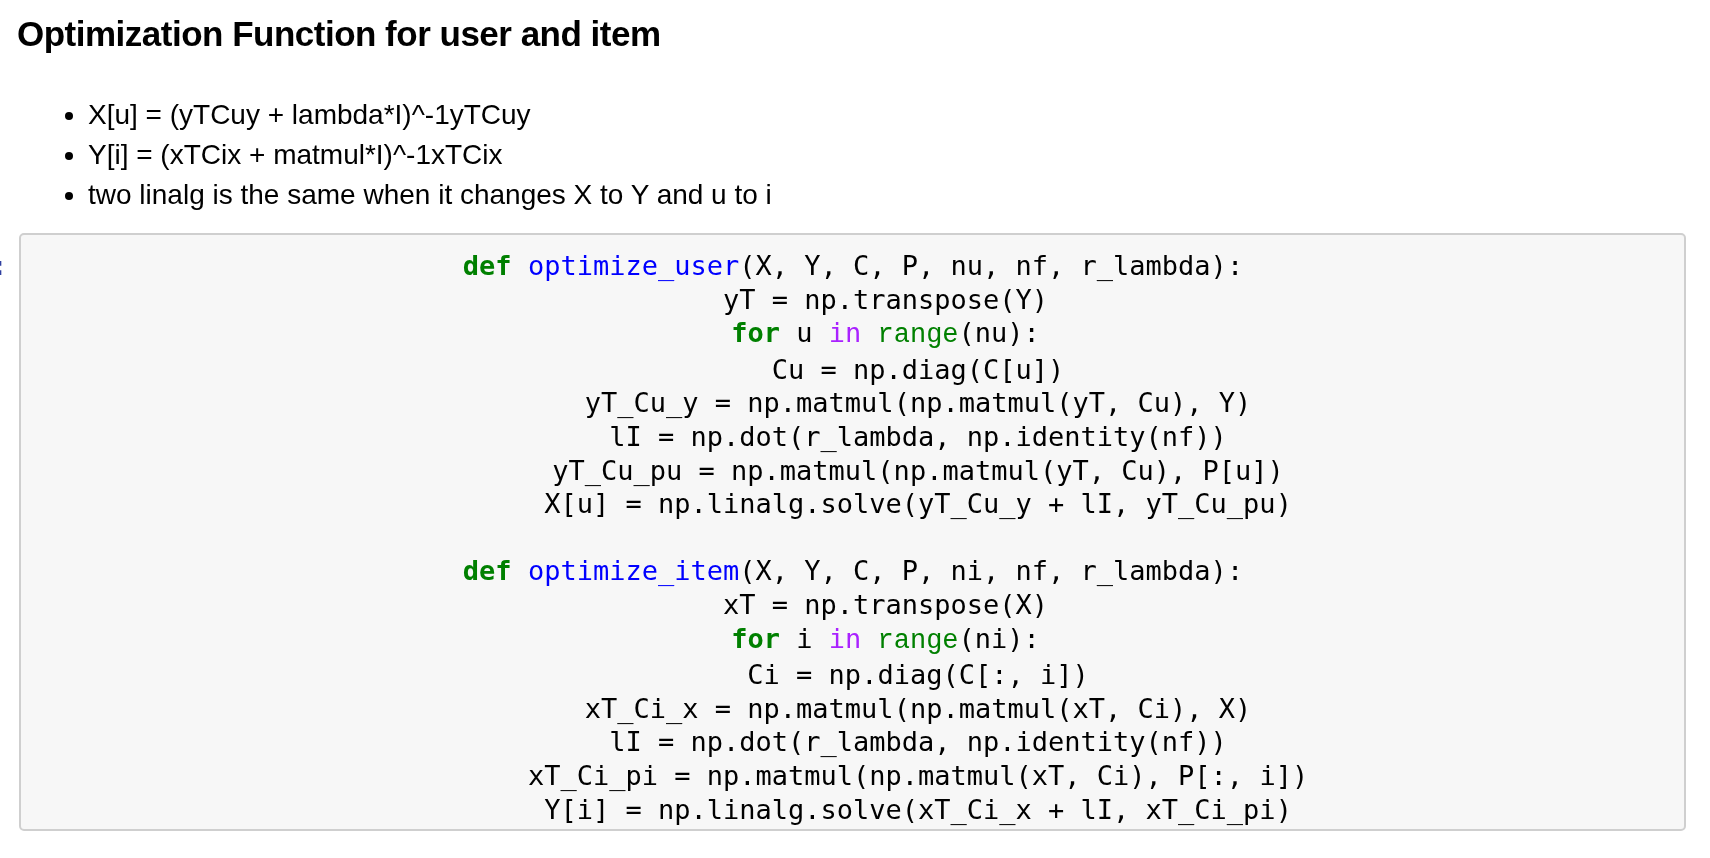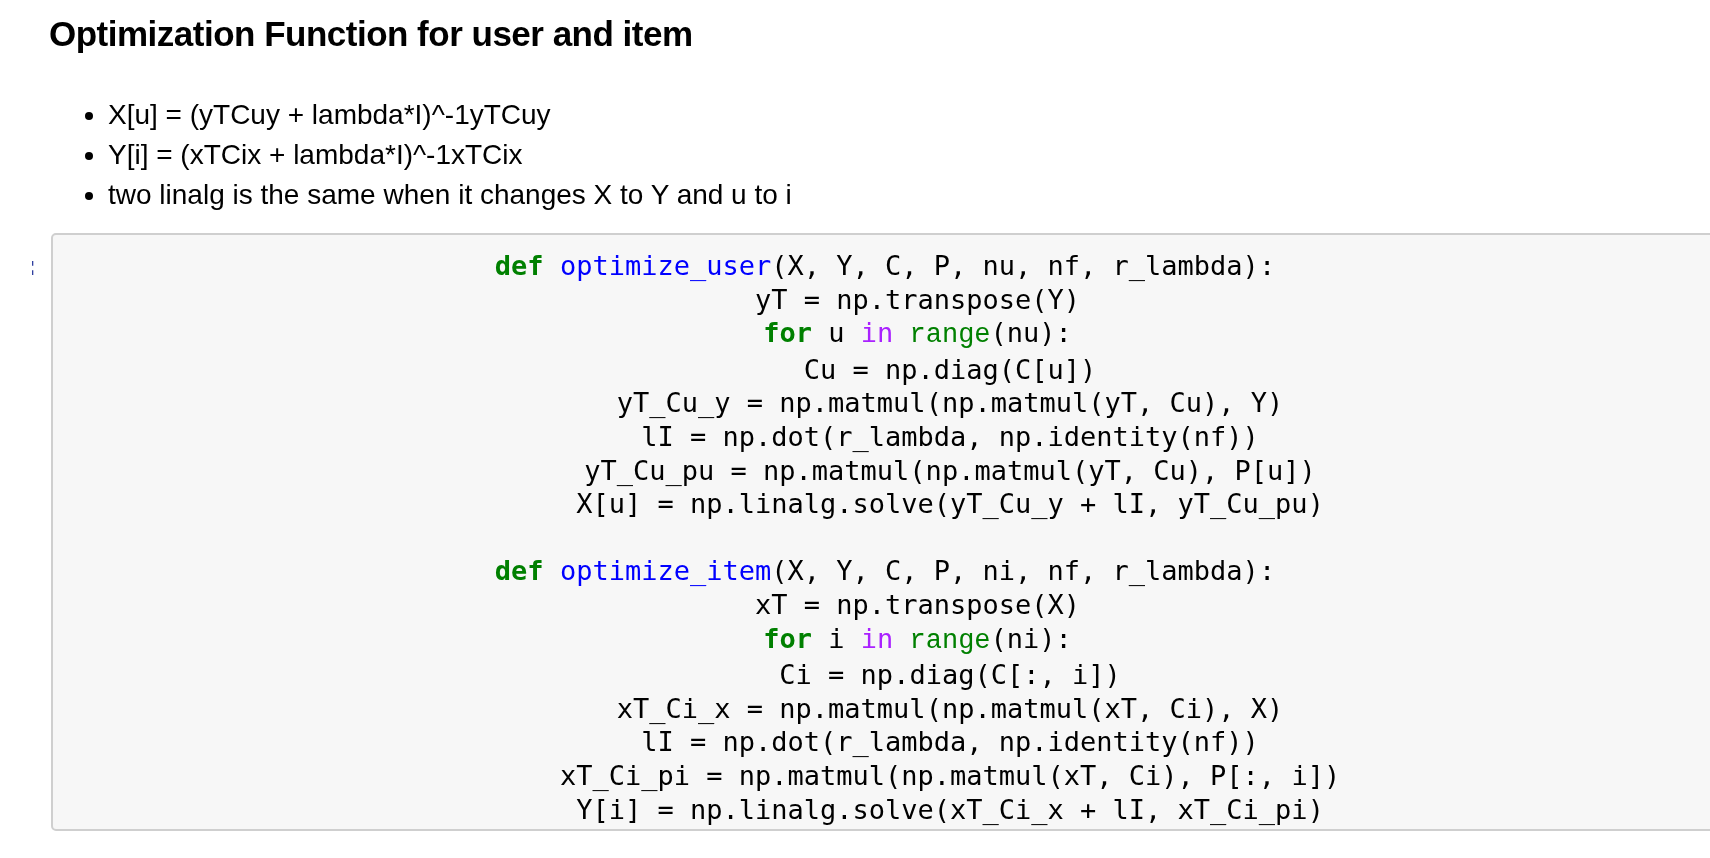--- a/index.html
+++ b/index.html
@@ -9,35 +9,34 @@
     width: 1710px;
     height: 858px;
     overflow: hidden;
     font-family: "Liberation Sans", sans-serif;
   }
   .page {
     position: relative;
     width: 1516px;
     height: 858px;
     background: #ffffff;
-    margin-left: 32px;
   }
   .md-title {
     position: absolute;
     left: 17px;
     top: 14px;
     font-size: 35px;
     font-weight: bold;
     color: #000000;
     letter-spacing: -0.5px;
     white-space: nowrap;
   }
   .md-bullets {
     position: absolute;
-    left: 4px;
+    left: 16px;
     top: 95px;
     margin: 0;
     padding: 0 0 0 72px;
     font-size: 28px;
     line-height: 40px;
     color: #000000;
     list-style: disc;
   }
   .md-bullets li {
     white-space: nowrap;
@@ -91,21 +90,21 @@
 </style>
 </head>
 <body>
 
 <div class="page">
 
   <div class="markdown-cell">
     <div class="md-title">Optimization Function for user and item</div>
     <ul class="md-bullets">
       <li>X[u] = (yTCuy + lambda*I)^-1yTCuy</li>
-      <li>Y[i] = (xTCix + lambda*I)^-1xTCix</li>
+      <li>Y[i] = (xTCix + matmul*I)^-1xTCix</li>
       <li>two linalg is the same when it changes X to Y and u to i</li>
     </ul>
   </div>
 
   <div class="prompt-fragment">
     <span>:</span>
   </div>
 
   <div class="code-cell">
     <pre class="code-editor"><div class="code-line"><span class="tok-k">def</span><span> </span><span class="tok-d">optimize_user</span><span>(X, Y, C, P, nu, nf, r_lambda):</span></div><div class="code-line"><span>    yT = np.transpose(Y)</span></div><div class="code-line"><span>    </span><span class="tok-k">for</span><span> u </span><span class="tok-o">in</span><span> </span><span class="tok-b">range</span><span>(nu):</span></div><div class="code-line"><span>        Cu = np.diag(C[u])</span></div><div class="code-line"><span>        yT_Cu_y = np.matmul(np.matmul(yT, Cu), Y)</span></div><div class="code-line"><span>        lI = np.dot(r_lambda, np.identity(nf))</span></div><div class="code-line"><span>        yT_Cu_pu = np.matmul(np.matmul(yT, Cu), P[u])</span></div><div class="code-line"><span>        X[u] = np.linalg.solve(yT_Cu_y + lI, yT_Cu_pu)</span></div><div class="code-line"><span></span></div><div class="code-line"><span class="tok-k">def</span><span> </span><span class="tok-d">optimize_item</span><span>(X, Y, C, P, ni, nf, r_lambda):</span></div><div class="code-line"><span>    xT = np.transpose(X)</span></div><div class="code-line"><span>    </span><span class="tok-k">for</span><span> i </span><span class="tok-o">in</span><span> </span><span class="tok-b">range</span><span>(ni):</span></div><div class="code-line"><span>        Ci = np.diag(C[:, i])</span></div><div class="code-line"><span>        xT_Ci_x = np.matmul(np.matmul(xT, Ci), X)</span></div><div class="code-line"><span>        lI = np.dot(r_lambda, np.identity(nf))</span></div><div class="code-line"><span>        xT_Ci_pi = np.matmul(np.matmul(xT, Ci), P[:, i])</span></div><div class="code-line"><span>        Y[i] = np.linalg.solve(xT_Ci_x + lI, xT_Ci_pi)</span></div></pre>

